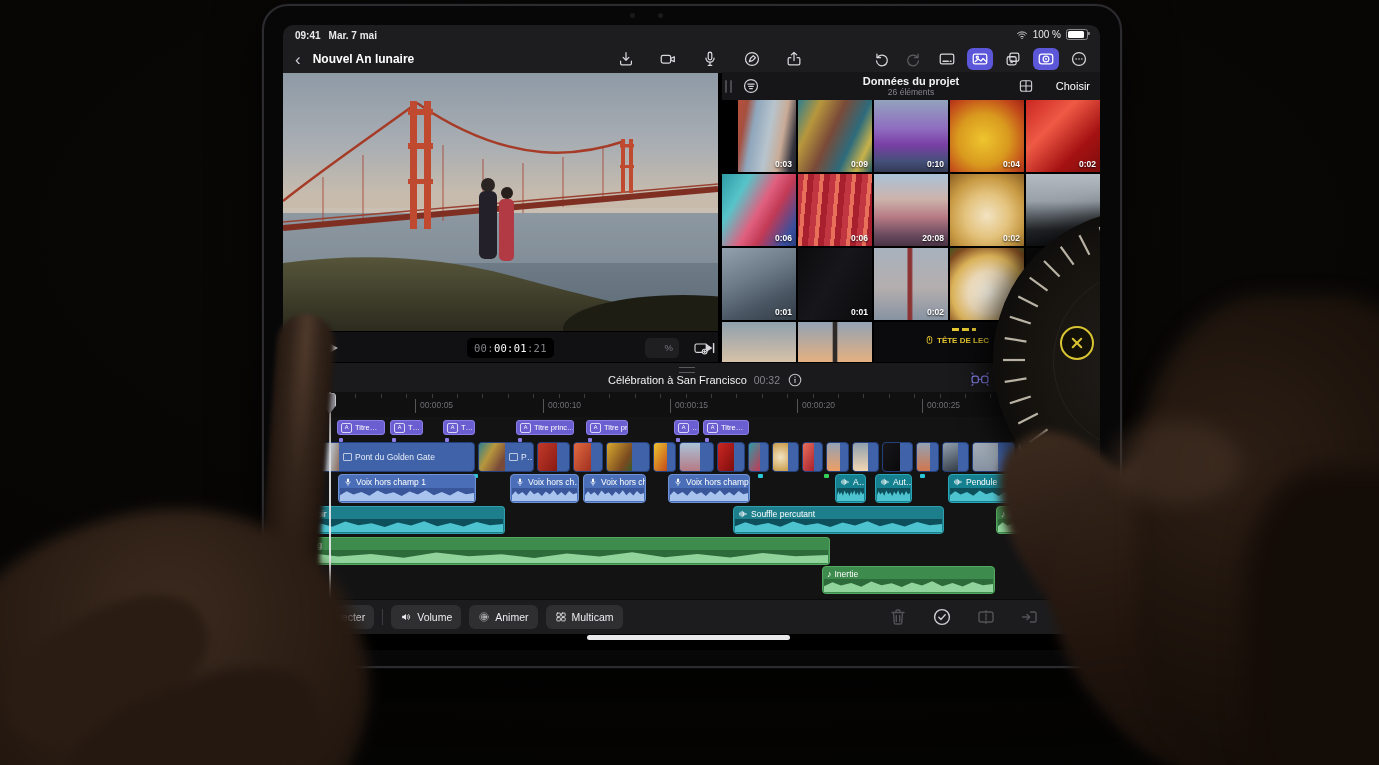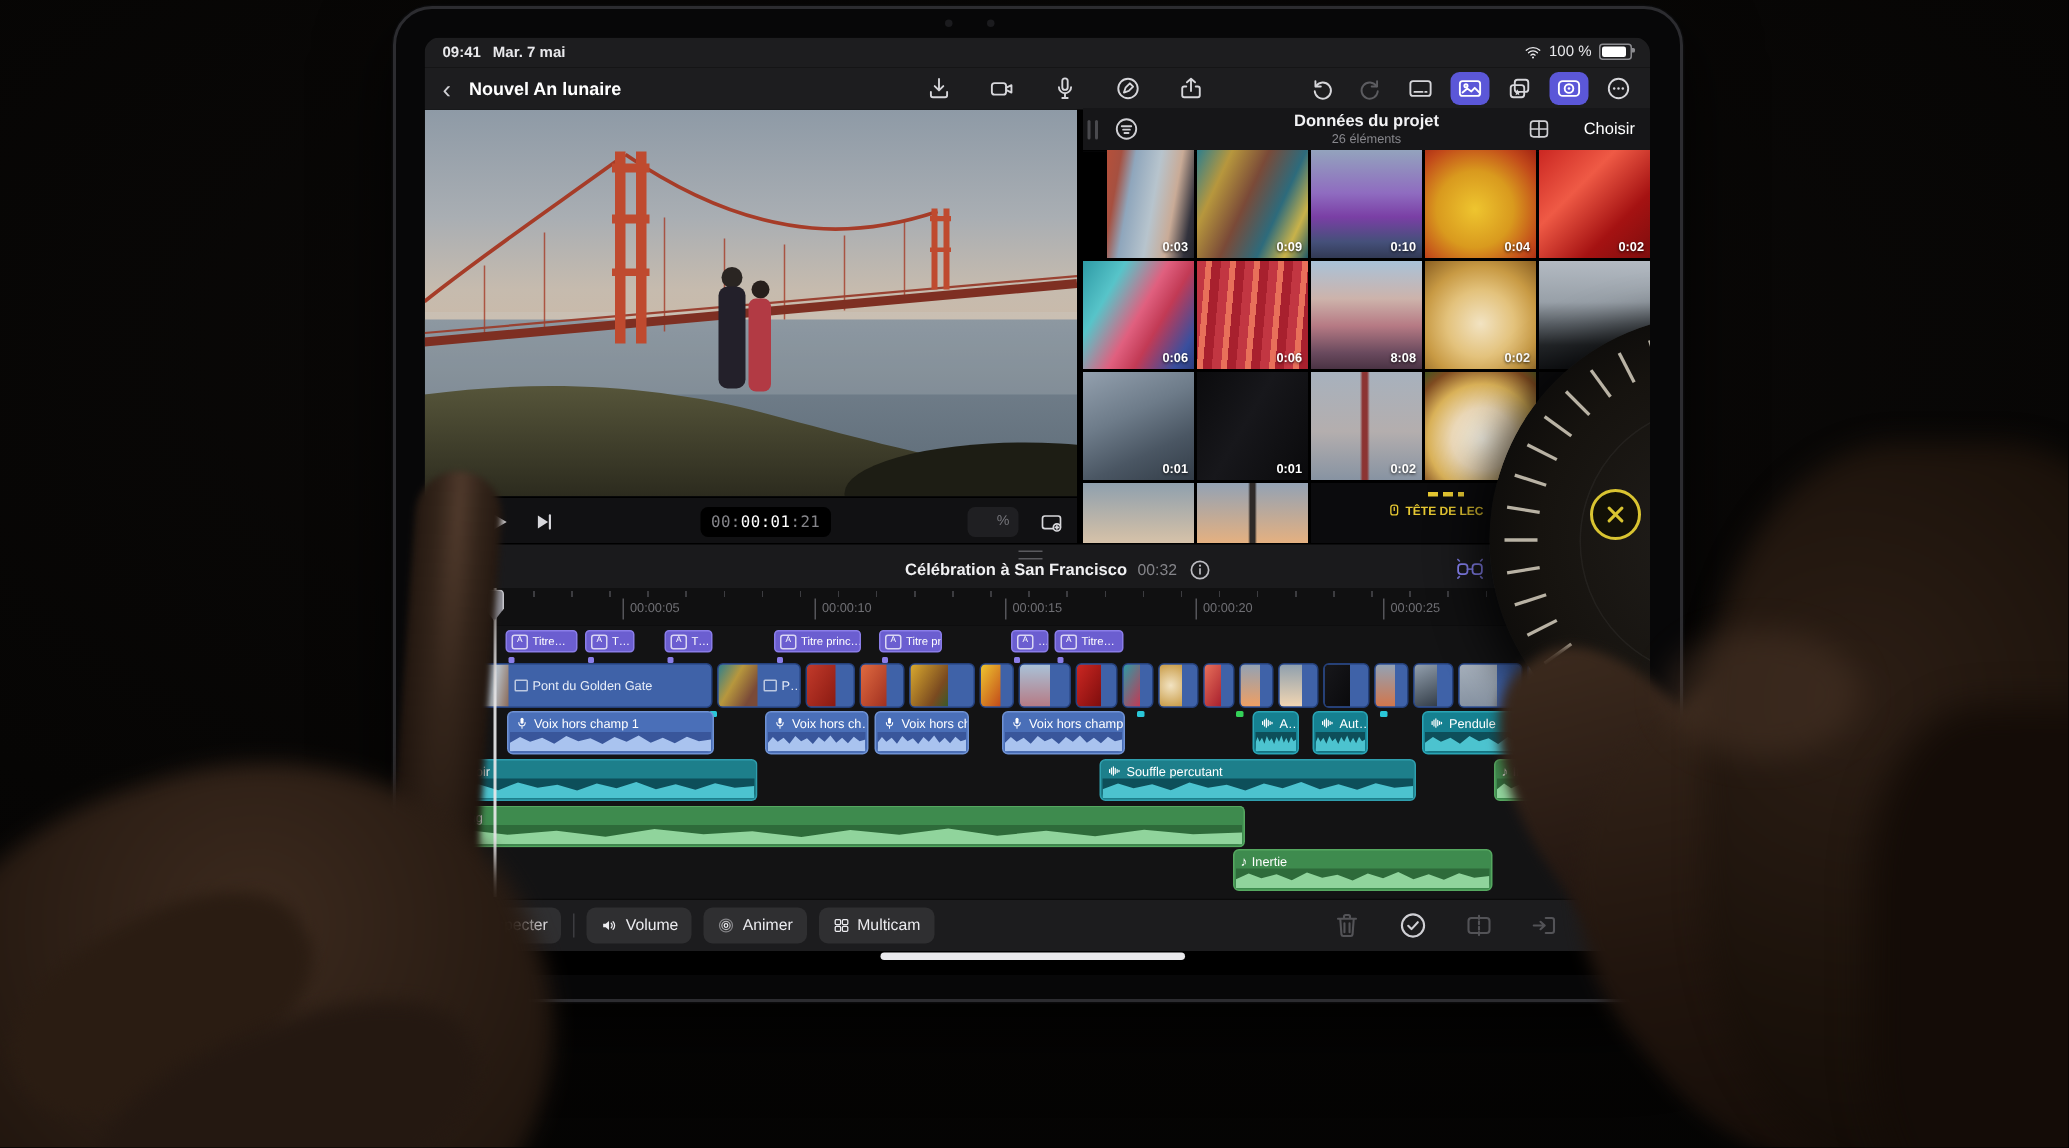--- a/index.html
+++ b/index.html
@@ -29,21 +29,21 @@
   .tbico{display:inline-flex;align-items:center;justify-content:center;width:26px;height:22px;color:#d6d6da;border-radius:6px;}
   .tbico.dim{color:#5c5c60;}
   .tbico.pill{background:#5b57d8;color:#fff;}
   .ic svg{display:block;}
   .ic-18 svg{width:18px;height:18px;} .ic-16 svg{width:16px;height:16px;} .ic-20 svg{width:20px;height:20px;}
   .ic-12 svg{width:12px;height:12px;} .ic-10 svg{width:10px;height:10px;}
   
   #viewer{position:absolute;left:0;top:48px;width:435px;height:258px;background:#000;overflow:hidden;}
   
   #transport{position:absolute;left:0;top:306px;width:435px;height:31px;background:#111113;border-top:1px solid #000;
-    display:flex;align-items:center;color:#d8d8dc;}
+    display:flex;align-items:center;color:#d8d8dc;justify-content:space-between;}
   #play{margin-left:42px;} #skip{margin-left:14px;}
   #timecode{position:absolute;left:184px;background:#000;border-radius:5px;height:20px;display:flex;align-items:center;
     padding:0 7px;font-family:"DejaVu Sans Mono",monospace;font-size:10.5px;letter-spacing:.3px;}
   #timecode .dim{color:#85858a;} #timecode .lit{color:#fff;}
   #zoompct{position:absolute;left:362px;background:#1f1f22;border-radius:5px;height:20px;display:flex;align-items:center;gap:3px;
     padding:0 6px;font-size:9.5px;}
   #zoompct .v{color:#e2e2e6;margin-top:42px;} #zoompct .u{color:#77777c;}
   #ovl-ico{position:absolute;left:410px;color:#d8d8dc;}
   
   #browser{position:absolute;left:439px;top:47px;width:378px;height:290px;background:#000;}
@@ -72,21 +72,21 @@
   #jog .hub{position:absolute;left:60px;top:60px;width:180px;height:180px;border-radius:50%;border:1px solid rgba(255,255,255,.05);}
   #jog svg{position:absolute;left:0;top:0;}
   #xbtn{position:absolute;left:777px;top:301px;width:34px;height:34px;border-radius:50%;z-index:4;
     background:rgba(18,16,6,.9);border:2px solid #d9c431;box-sizing:border-box;}
   #xbtn:before,#xbtn:after{content:"";position:absolute;left:8px;top:14px;width:14px;height:2px;background:#d9c431;border-radius:1px;}
   #xbtn:before{transform:rotate(45deg);} #xbtn:after{transform:rotate(-45deg);}
   
   #tlhead{position:absolute;left:0;top:337px;width:100%;height:30px;background:#1a1a1c;border-top:1px solid #000;}
   #tlgrab{position:absolute;left:396px;top:4px;width:16px;height:4px;border-top:1px solid #5a5a5e;border-bottom:1px solid #5a5a5e;}
   #tltitle-row{position:absolute;left:0;right:0;top:9px;display:flex;align-items:center;justify-content:center;gap:7px;}
-  #tltitle{color:#f0f0f2;font-size:11px;font-weight:bold;margin-left:28px;}
+  #tltitle{color:#f0f0f2;font-size:11px;font-weight:normal;margin-left:28px;}
   #tldur{color:#85858a;font-size:10.5px;}
   #tlinfo{color:#bdbdc2;}
   #connect-ico{position:absolute;right:110px;top:6px;color:#8d89ff;}
   #ruler{position:absolute;left:0;top:367px;width:100%;height:25px;background:#101011;}
   #ruler .minor{position:absolute;left:47px;top:2px;right:0;height:4px;
     background:repeating-linear-gradient(90deg,#3c3c40 0 1px,transparent 1px 25.4px);}
   .rlabel{position:absolute;top:7px;font-size:8.5px;color:#6f6f74;white-space:nowrap;padding-left:4px;border-left:1px solid #55555a;height:14px;line-height:12px;}
   #tracks{position:absolute;left:0;top:392px;width:100%;height:183px;background:#131314;}
   .trow{position:absolute;left:0;width:100%;}
   
@@ -382,21 +382,21 @@
           <div class="bclip" style="background: linear-gradient(135deg, rgb(203, 39, 34) 0%, rgb(239, 90, 69) 35%, rgb(165, 18, 18) 70%, rgb(126, 13, 13) 100%);">
             <span class="dur">0:02</span>
           </div>
           <div class="bclip" style="background: linear-gradient(120deg, rgb(46, 154, 165) 0%, rgb(87, 196, 201) 25%, rgb(224, 96, 127) 50%, rgb(194, 58, 85) 65%, rgb(58, 79, 158) 88%, rgb(43, 60, 126) 100%);">
             <span class="dur">0:06</span>
           </div>
           <div class="bclip" style="background: repeating-linear-gradient(95deg, rgb(194, 54, 66) 0px, rgb(194, 54, 66) 6px, rgb(232, 112, 90) 6px, rgb(232, 112, 90) 10px, rgb(168, 32, 46) 10px, rgb(168, 32, 46) 16px);">
             <span class="dur">0:06</span>
           </div>
           <div class="bclip" style="background: linear-gradient(rgb(169, 194, 216) 0%, rgb(205, 179, 171) 35%, rgb(182, 122, 132) 60%, rgb(106, 74, 94) 85%, rgb(74, 51, 68) 100%);">
-            <span class="dur">8:08</span>
+            <span class="dur">20:08</span>
           </div>
           <div class="bclip" style="background: radial-gradient(circle at 50% 58%, rgb(242, 227, 194) 0%, rgb(227, 194, 124) 40%, rgb(200, 154, 68) 68%, rgb(138, 95, 34) 100%);">
             <span class="dur">0:02</span>
           </div>
           <div class="bclip" style="background: linear-gradient(rgb(179, 186, 194) 0%, rgb(152, 160, 168) 38%, rgb(90, 96, 102) 58%, rgb(35, 38, 41) 78%, rgb(19, 21, 24) 100%);"></div>
           <div class="bclip" style="background: linear-gradient(155deg, rgb(147, 160, 174) 0%, rgb(109, 123, 137) 40%, rgb(74, 86, 99) 70%, rgb(51, 61, 72) 100%);">
             <span class="dur">0:01</span>
           </div>
           <div class="bclip" style="background: linear-gradient(120deg, rgb(11, 11, 13) 0%, rgb(23, 23, 27) 45%, rgb(10, 10, 12) 100%);">
             <span class="dur">0:01</span>

